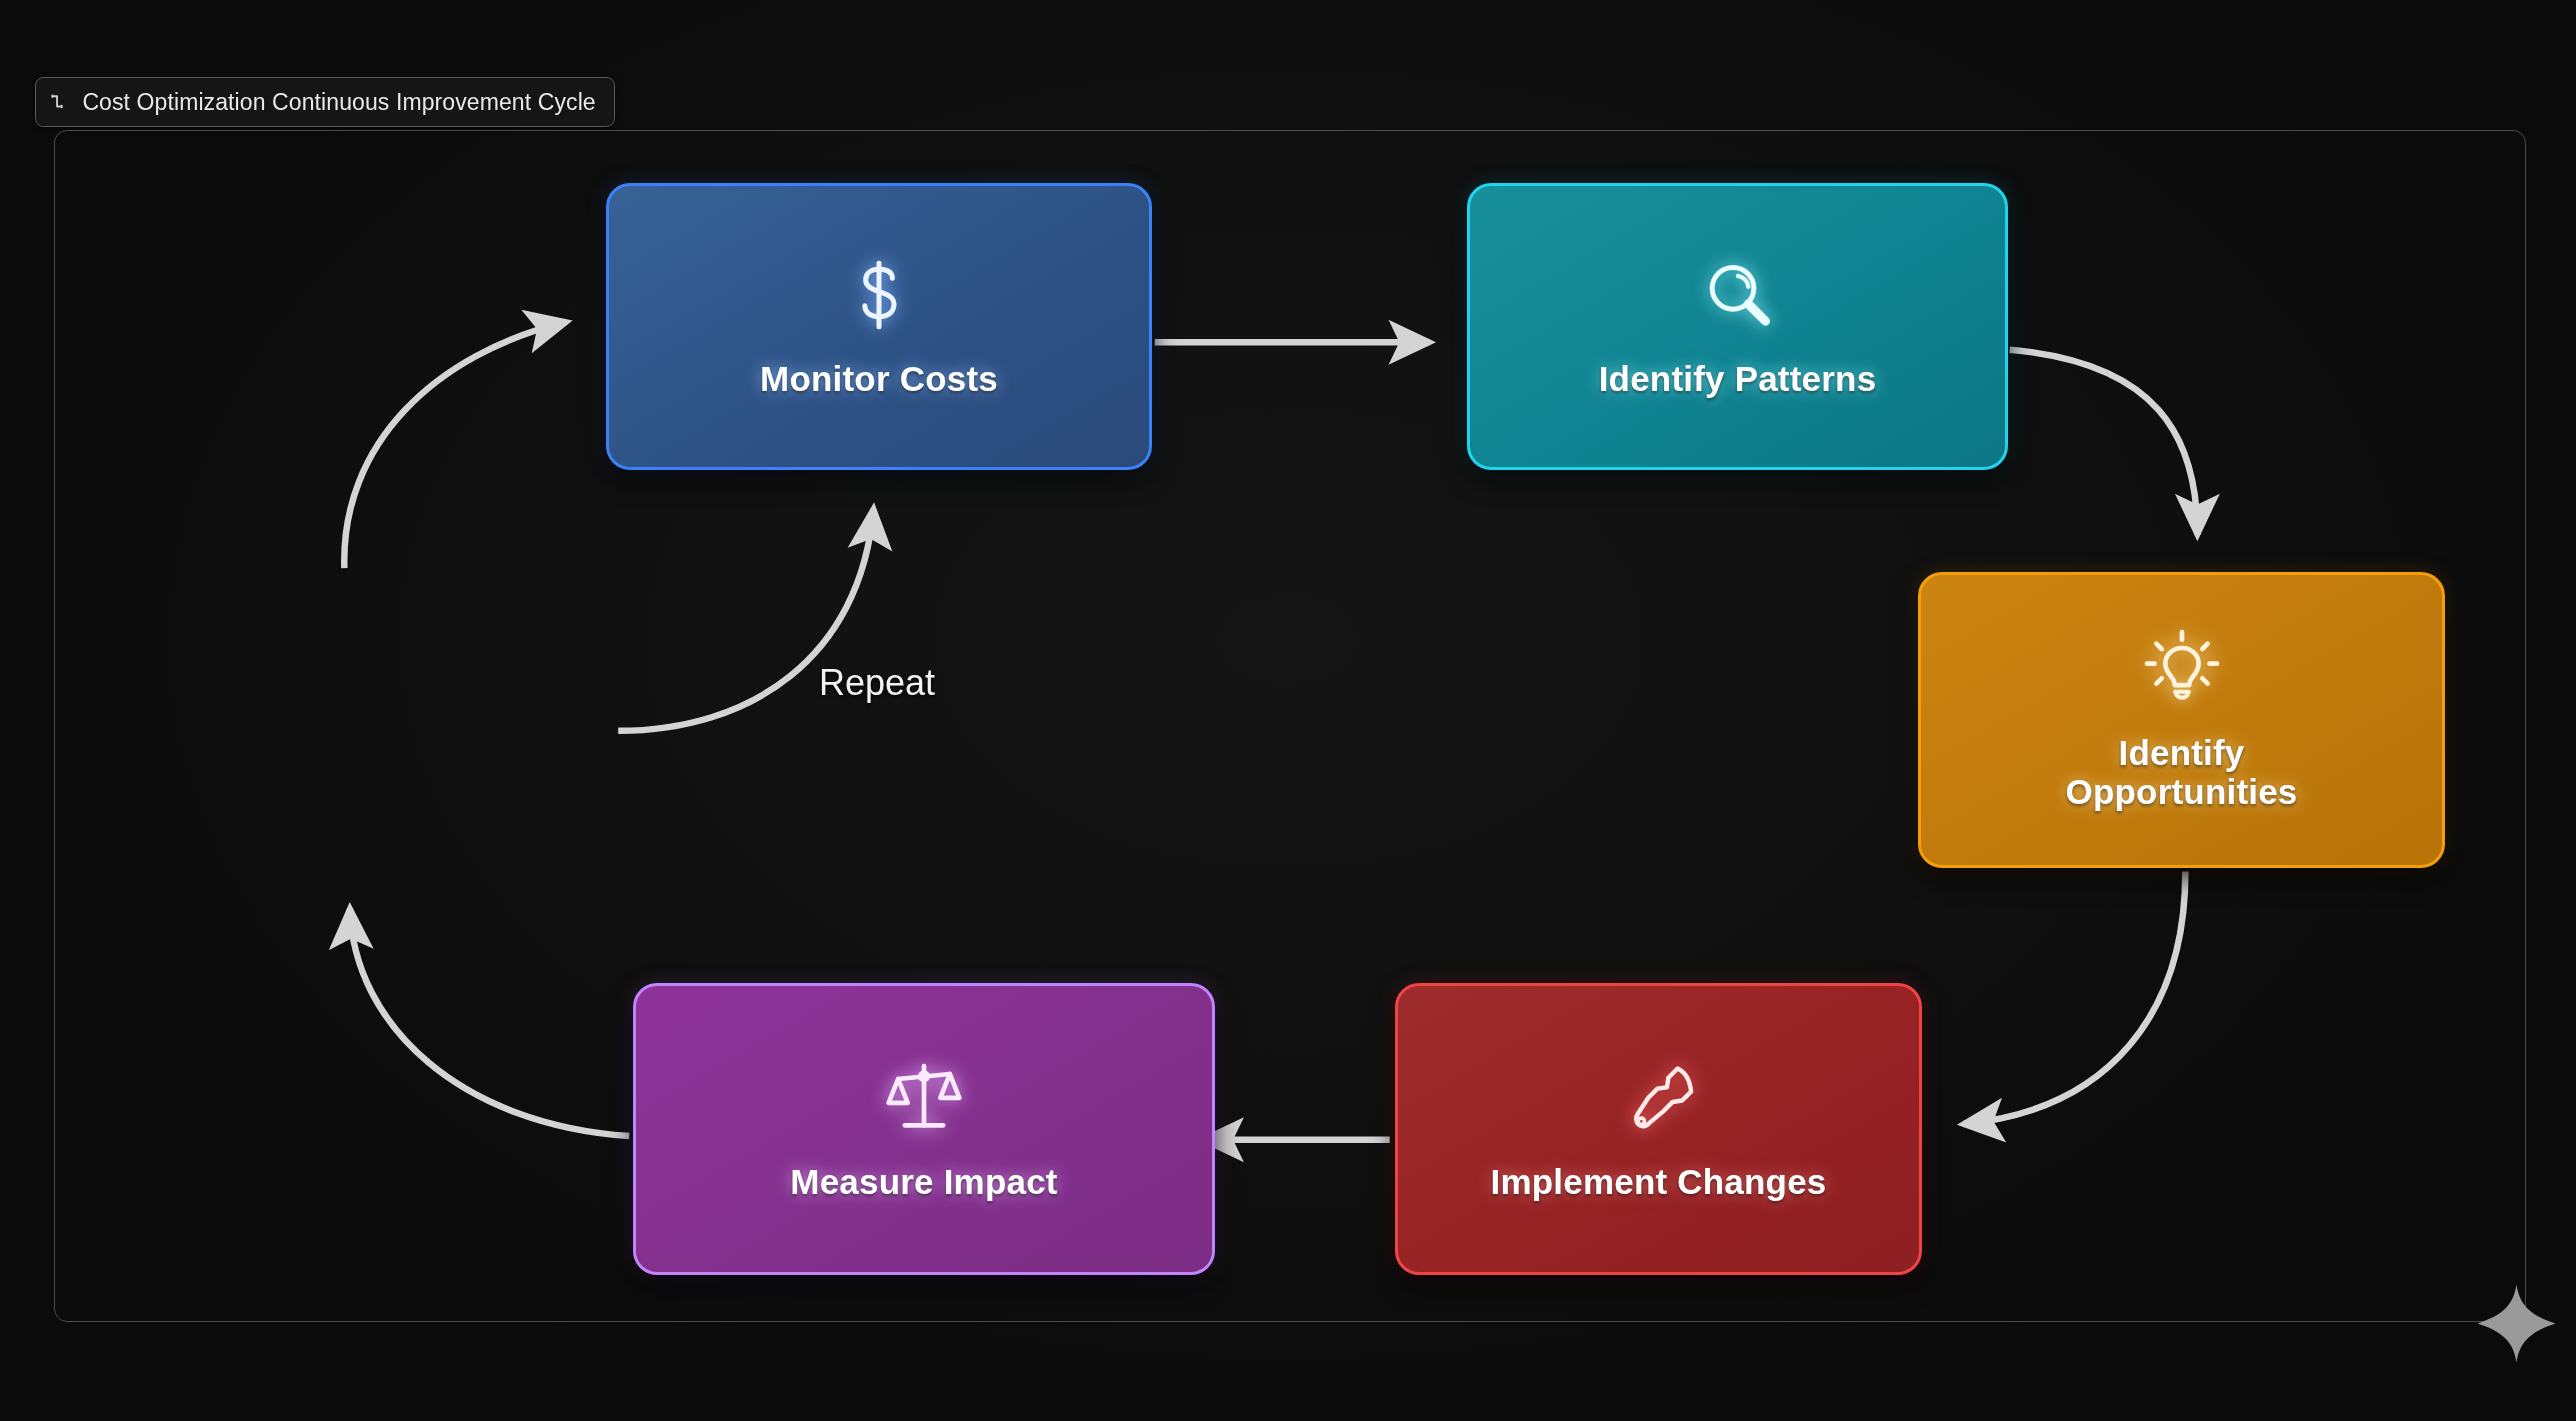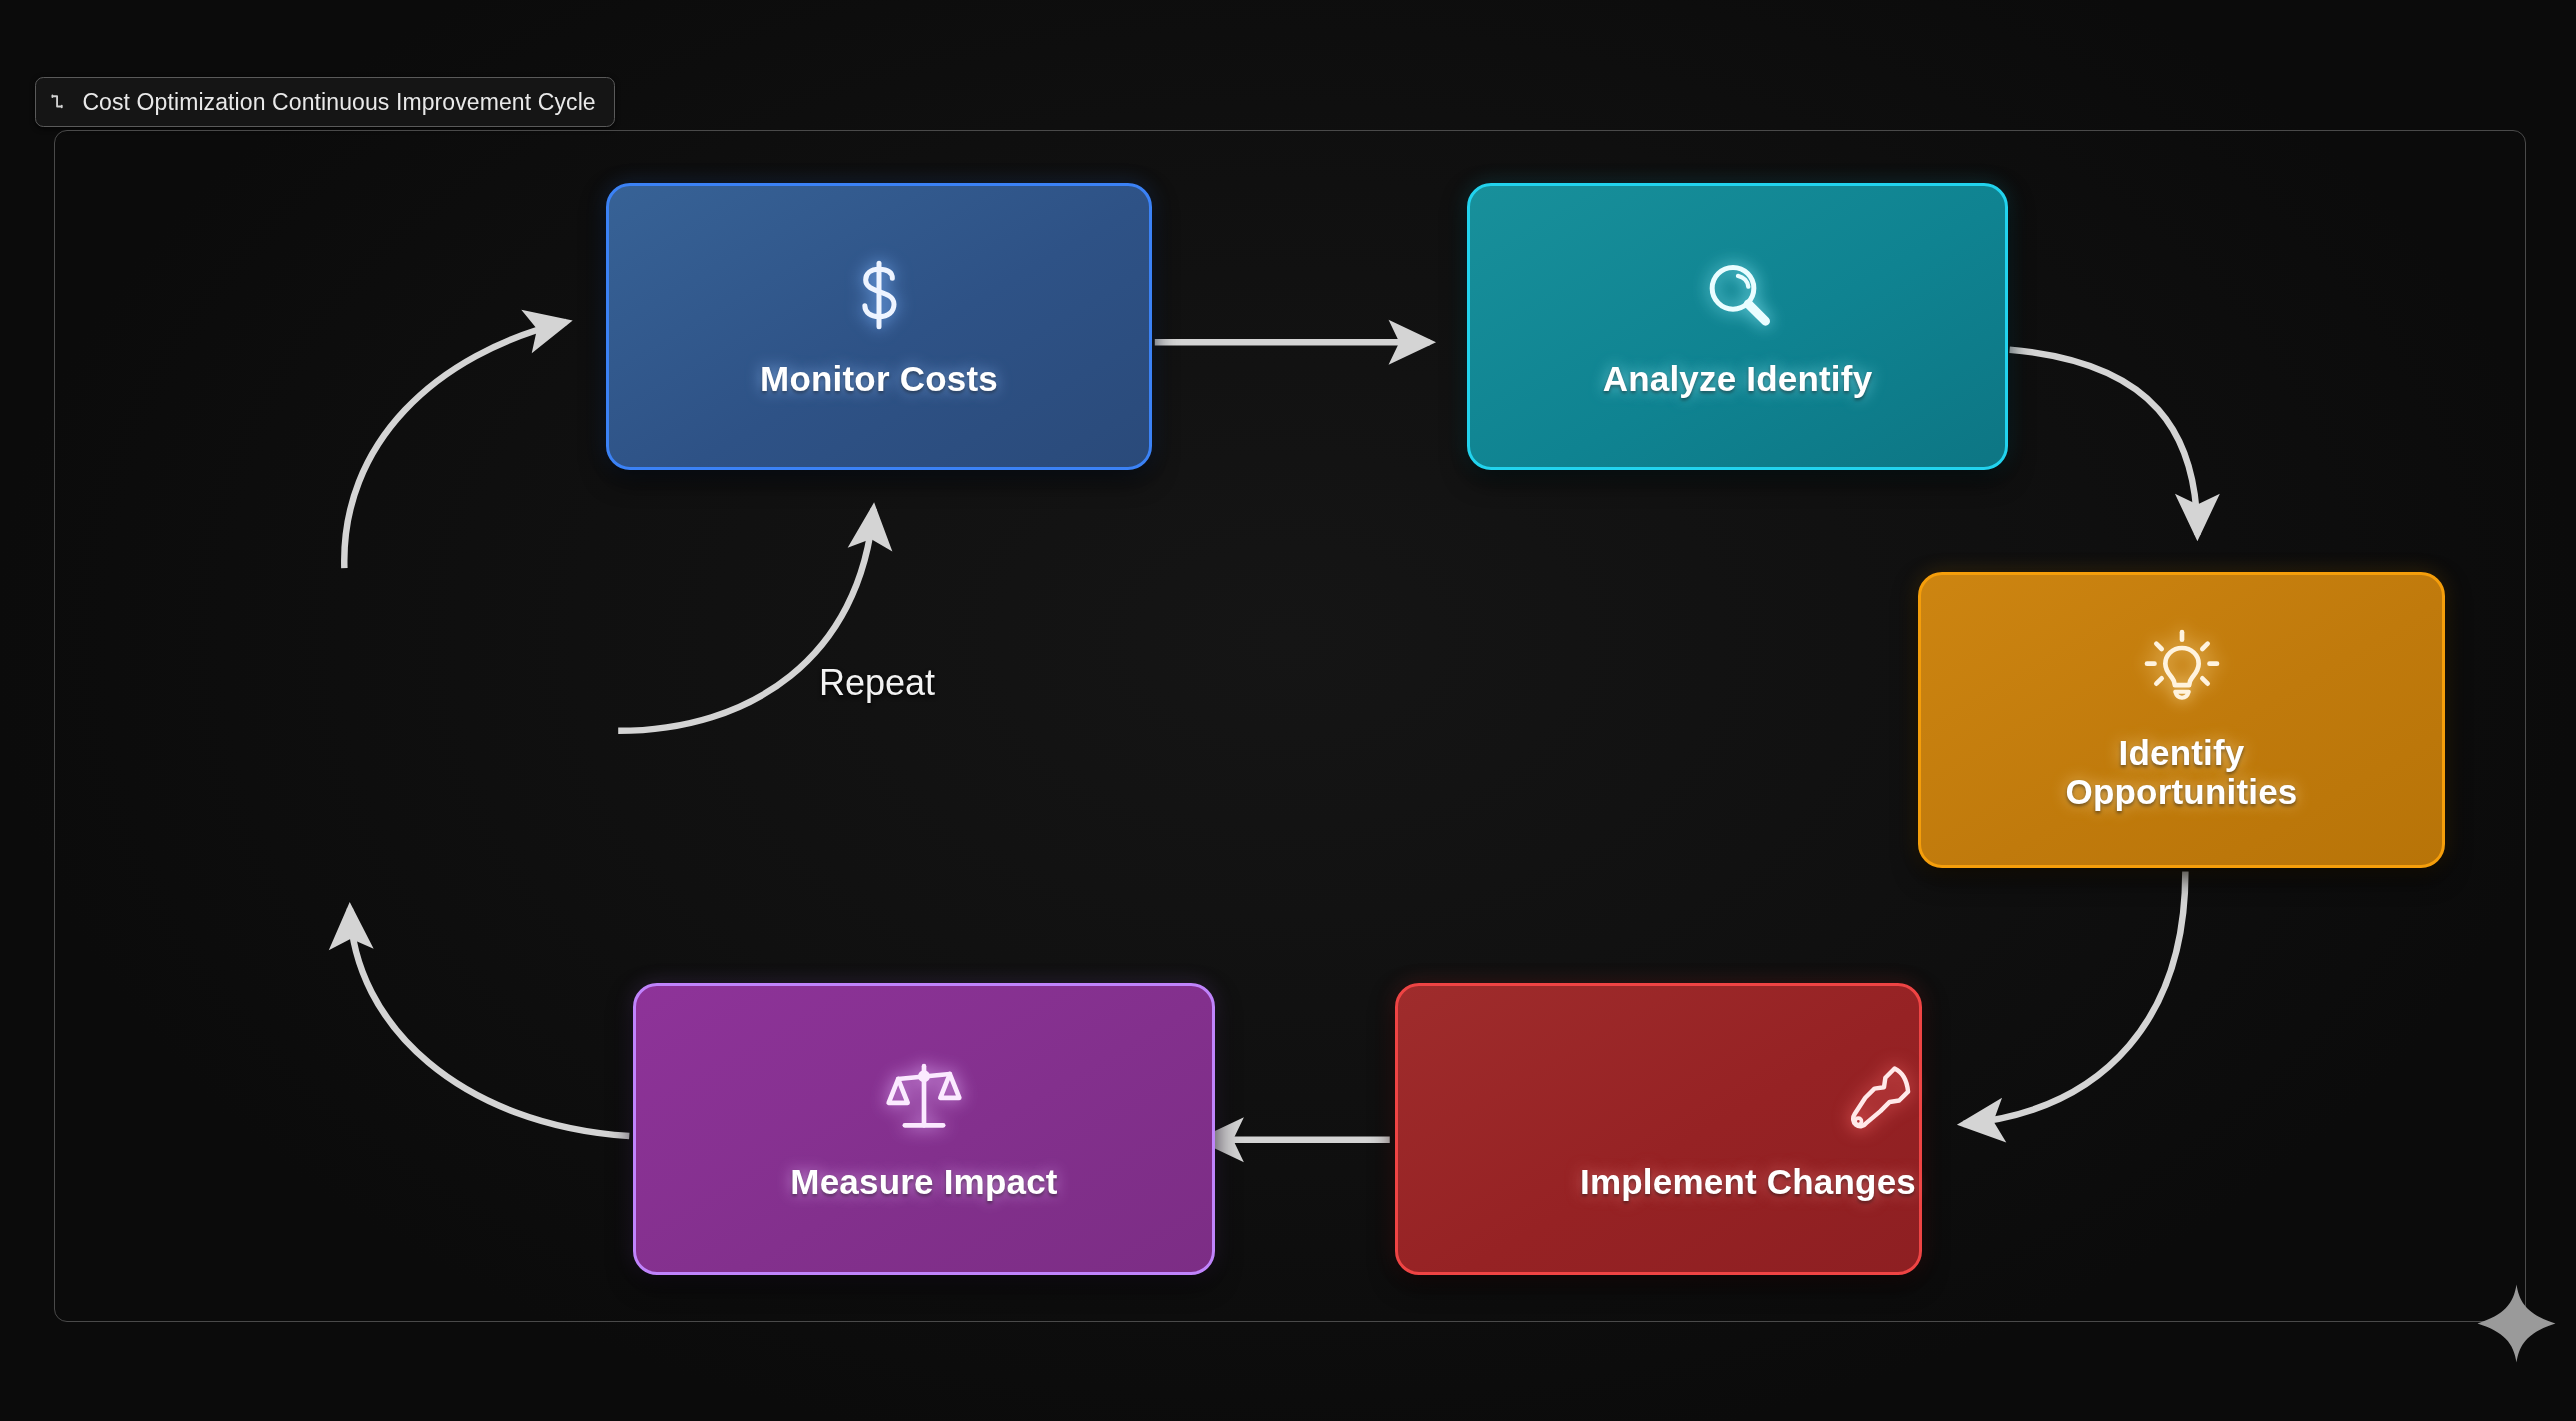--- a/index.html
+++ b/index.html
@@ -133,21 +133,20 @@
     box-shadow: 0 9.3px 24px rgba(0,0,0,.75), 0 0 20.4px rgba(245,158,11,.2);
   }
   .n-orange .node-icon { filter: drop-shadow(0 0 8.3px rgba(255,222,150,.95)); }
   .n-orange .node-label { text-shadow: 0 0 15px rgba(255,226,160,.7), 0 1.9px 3.7px rgba(0,0,0,.6); }
 
   .n-red {
     left: 1395px; top: 983px; width: 527px; height: 292px;
     background: linear-gradient(150deg, #9f2c2c 0%, #962224 55%, #8e1f22 100%);
     border-color: #ef4444;
     box-shadow: 0 9.3px 24px rgba(0,0,0,.75), 0 0 20.4px rgba(239,68,68,.22);
-    align-items: flex-end;
   }
   .n-red .node-icon { filter: drop-shadow(0 0 9.3px rgba(255,110,110,.95)); }
   .n-red .node-label { text-shadow: 0 0 15px rgba(255,150,150,.6), 0 1.9px 3.7px rgba(0,0,0,.6); }
 
   .n-purple {
     left: 633px; top: 983px; width: 582px; height: 292px;
     background: linear-gradient(150deg, #8e3399 0%, #83308d 55%, #7c2d85 100%);
     border-color: #c084fc;
     box-shadow: 0 9.3px 24px rgba(0,0,0,.75), 0 0 20.4px rgba(192,132,252,.2);
   }
@@ -233,21 +232,21 @@
     </svg>
     <div class="node-label">Monitor Costs</div>
   </div>
 
   <div class="node n-teal">
     <svg class="node-icon" viewBox="0 0 48 48">
       <circle cx="21" cy="20" r="12.5" stroke="#eafdff" stroke-width="3" fill="none"></circle>
       <path d="M24 12.5 C27.5 13.2, 29.8 15.8, 30.2 19" stroke="#eafdff" stroke-width="2.6" fill="none" stroke-linecap="round"></path>
       <path d="M30.2 29.4 L40.5 39.7" stroke="#eafdff" stroke-width="5.4" fill="none" stroke-linecap="round"></path>
     </svg>
-    <div class="node-label">Analyze Identify</div>
+    <div class="node-label">Identify Patterns</div>
   </div>
 
   <div class="node n-orange">
     <svg class="node-icon" viewBox="0 0 48 48">
       <path d="M24 12 C18.3 12, 14 16.2, 14 21.4 C14 25.2, 16.2 27.6, 17.9 29.7
                C19.2 31.3, 19.6 32.6, 19.7 34.3 L28.3 34.3 C28.4 32.6, 28.8 31.3, 30.1 29.7
                C31.8 27.6, 34 25.2, 34 21.4 C34 16.2, 29.7 12, 24 12 Z" stroke="#fff3de" stroke-width="2.8" fill="none" stroke-linejoin="round"></path>
       <path d="M19.9 38.2 L28.1 38.2 C27.4 40.6, 25.9 41.8, 24 41.8 C22.1 41.8, 20.6 40.6, 19.9 38.2 Z" stroke="#fff3de" stroke-width="2.4" fill="none" stroke-linejoin="round"></path>
       <g stroke="#fff3de" stroke-width="2.8" stroke-linecap="round">
         <path d="M24 2.5 L24 7"></path>

